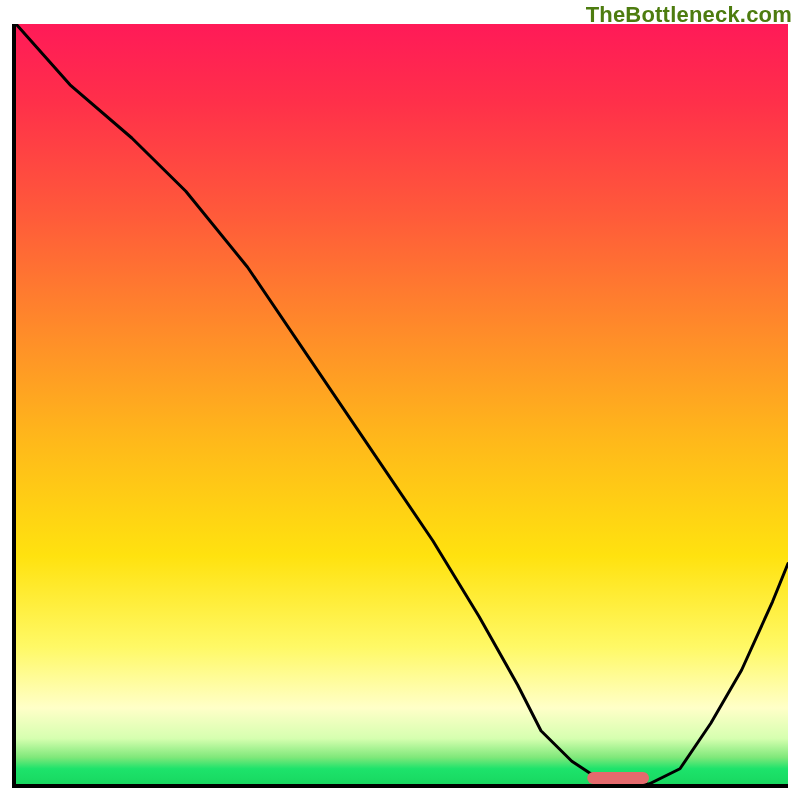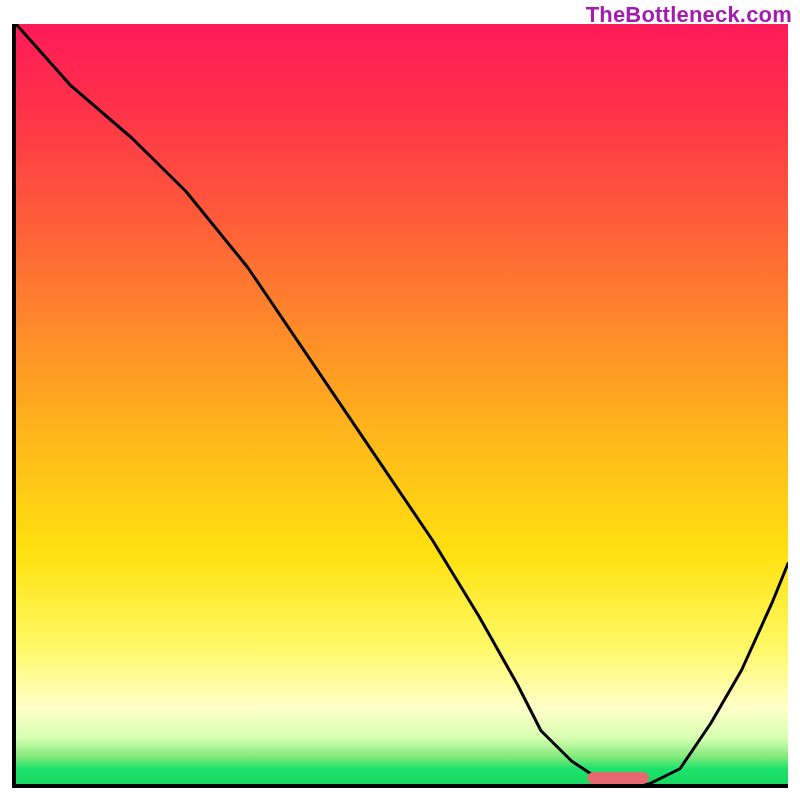--- a/index.html
+++ b/index.html
@@ -56,21 +56,21 @@
     fill: #e46a6d;
     stroke: none;
   }
   .watermark {
     position: absolute;
     top: 2px;
     right: 8px;
     font-family: Arial, Helvetica, sans-serif;
     font-size: 22px;
     font-weight: 600;
-    color: #a21caf;
+    color: #4d7c0f;
     letter-spacing: 0.2px;
   }
 </style>
 </head>
 <body>
 
 <div class="chart-container">
   <div class="watermark">TheBottleneck.com</div>
 
   <div class="plot-area">

